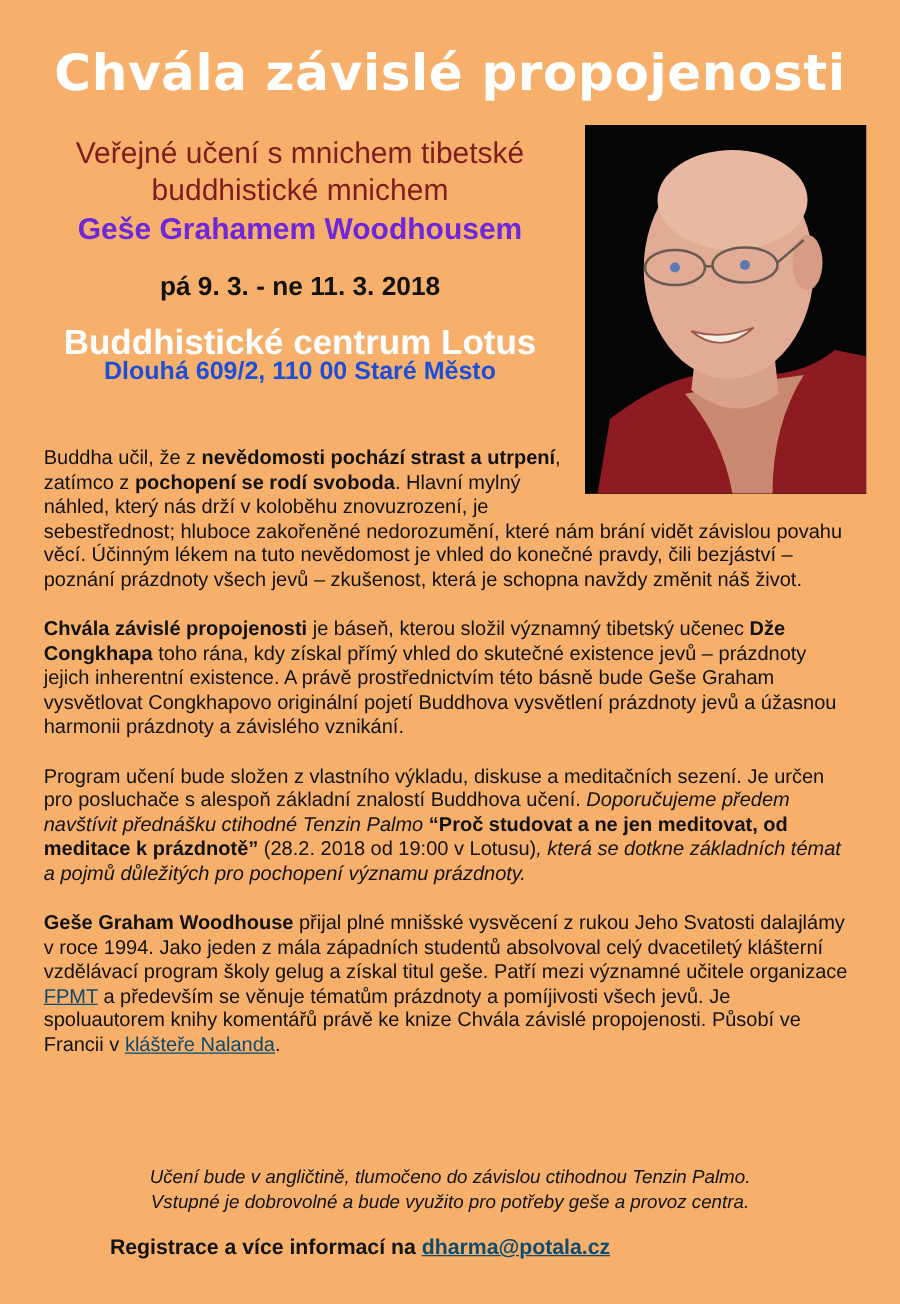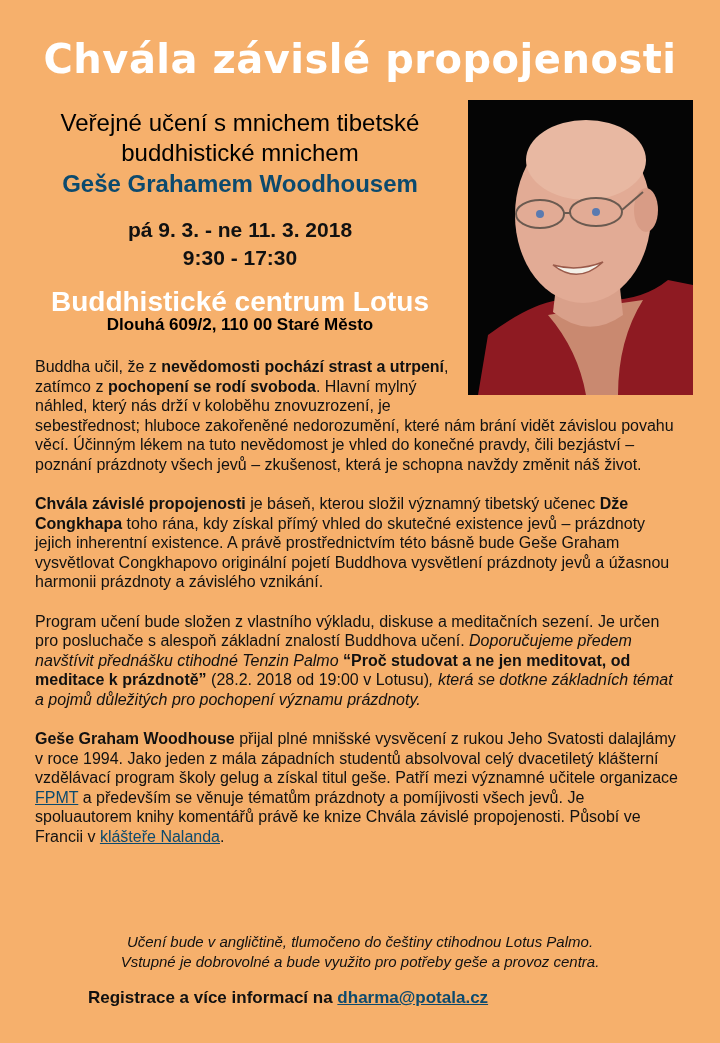--- a/index.html
+++ b/index.html
@@ -13,25 +13,25 @@
   .title {
     position: absolute; left: 0; top: 36px; width: 720px;
     text-align: center; color: #fff;
     font-family: "DejaVu Sans", sans-serif; font-weight: bold;
     font-size: 40px; letter-spacing: 0.5px;
   }
   .intro {
     position: absolute; left: 20px; top: 108px; width: 440px;
     text-align: center;
   }
-  .intro .sub { font-size: 24px; line-height: 30px; color: #000000; }
-  .intro .teacher { font-size: 24px; line-height: 32px; color: #0c4a6e; font-weight: bold; }
+  .intro .sub { font-size: 24px; line-height: 30px; color: #7f1d1d; }
+  .intro .teacher { font-size: 24px; line-height: 32px; color: #6d28d9; font-weight: bold; }
   .intro .date { font-size: 21px; font-weight: bold; margin-top: 16px; line-height: 28px; }
   .intro .place { font-size: 28px; font-weight: bold; color: #fff; margin-top: 18px; line-height: 24px; }
-  .intro .addr { font-size: 17px; font-weight: bold; color: #000000; line-height: 22px; }
+  .intro .addr { font-size: 20px; font-weight: bold; color: #1d4ed8; line-height: 22px; }
   .photo {
     position: absolute; left: 468px; top: 100px; width: 225px; height: 295px;
     background: #050505; overflow: hidden;
   }
   .body-text {
     position: absolute; left: 35px; top: 357px; width: 650px;
     font-size: 16px; line-height: 19.5px; color: #111;
   }
   .body-text p { margin: 0 0 20px 0; }
   .p1 .narrow { display: block; width: 430px; }
@@ -48,21 +48,20 @@
 </head>
 <body>
 
 <h1 class="title" style="margin:0;">Chvála závislé propojenosti</h1>
 
 <div class="intro">
   <div class="sub">Veřejné učení s mnichem tibetské</div>
   <div class="sub">buddhistické mnichem</div>
   <div class="teacher">Geše Grahamem Woodhousem</div>
   <div class="date">pá 9. 3. - ne 11. 3. 2018</div>
-  <div class="date" style="margin-top:0">9:30 - 17:30</div>
   <div class="place">Buddhistické centrum Lotus</div>
   <div class="addr">Dlouhá 609/2, 110 00 Staré Město</div>
 </div>
 
 <div class="photo" title="Portrait of Geshe Graham Woodhouse smiling, wearing glasses and a maroon robe on black background">
   <svg width="225" height="295" viewBox="0 0 225 295">
     <rect width="225" height="295" fill="#050505"></rect>
 
     <path d="M10 295 L20 235 Q60 205 90 200 L140 200 Q175 200 200 180 L225 185 L225 295 Z" fill="#8e1a22"></path>
     <path d="M80 215 Q110 250 118 295 L150 295 Q150 240 175 200 L140 205 Z" fill="#c98970"></path>
@@ -98,19 +97,19 @@
   <p>
     <span>Program učení bude složen z vlastního výkladu, diskuse a meditačních sezení. Je určen pro posluchače s alespoň základní znalostí Buddhova učení. </span><i>Doporučujeme předem navštívit přednášku ctihodné Tenzin Palmo </i><b>“Proč studovat a ne jen meditovat, od meditace k prázdnotě”</b><span> (28.2. 2018 od 19:00 v Lotusu)</span><i>, která se dotkne základních témat a pojmů důležitých pro pochopení významu prázdnoty.</i>
   </p>
 
   <p style="margin-bottom:0">
     <b>Geše Graham Woodhouse</b><span> přijal plné mnišské vysvěcení z rukou Jeho Svatosti dalajlámy v roce 1994. Jako jeden z mála západních studentů absolvoval celý dvacetiletý klášterní vzdělávací program školy gelug a získal titul geše. Patří mezi významné učitele organizace </span><a class="link" href="#">FPMT</a><span> a především se věnuje tématům prázdnoty a pomíjivosti všech jevů. Je spoluautorem knihy komentářů právě ke knize Chvála závislé propojenosti. Působí ve Francii v </span><a class="link" href="#">klášteře Nalanda</a><span>.</span>
   </p>
 </div>
 
 <div class="note">
-  <div>Učení bude v angličtině, tlumočeno do češtiny ctihodnou Lotus Palmo.</div>
+  <div>Učení bude v angličtině, tlumočeno do závislou ctihodnou Tenzin Palmo.</div>
   <div>Vstupné je dobrovolné a bude využito pro potřeby geše a provoz centra.</div>
 </div>
 
 <div class="reg">
   <span>Registrace a více informací na </span><a class="link" href="#">dharma@potala.cz</a>
 </div>
 
 </body></html>

